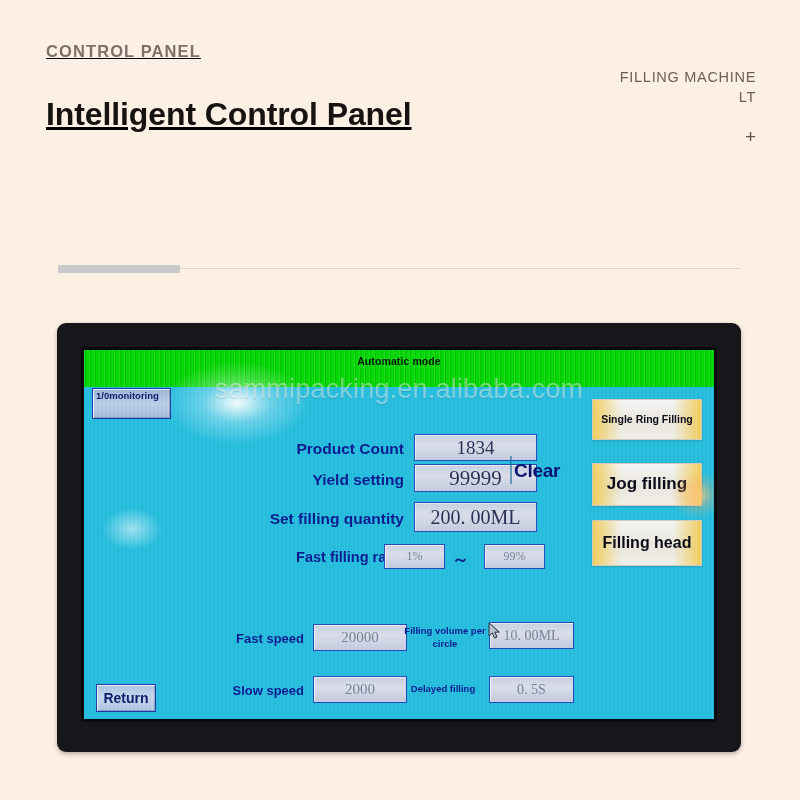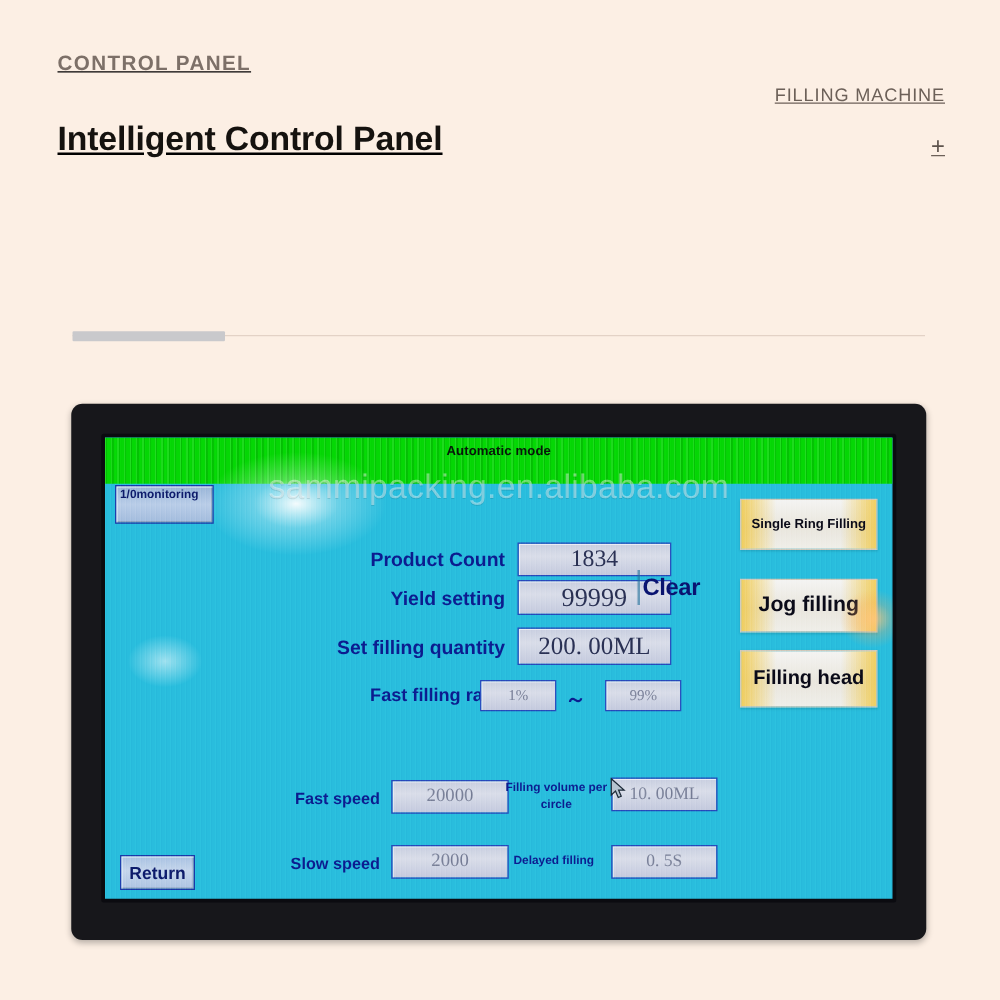--- a/index.html
+++ b/index.html
@@ -37,37 +37,36 @@
     margin-top: 26px;
     font-size: 39px;
     font-weight: 700;
     color: #111111;
     letter-spacing: -0.4px;
     line-height: 1;
   }
 
   .subhead {
     margin-top: 37px;
-    font-size: 27px;
+    font-size: 32px;
     font-weight: 700;
     color: #15120f;
     letter-spacing: -0.1px;
     line-height: 1;
   }
 
   .brand-block {
     position: absolute;
     right: 44px;
     top: 68px;
     text-align: right;
     color: #6c6058;
     font-size: 14.5px;
     letter-spacing: 0.7px;
     line-height: 1.35;
-    text-decoration: underline;
   }
   .brand-plus {
     margin-top: 17px;
     font-size: 19px;
     color: #5d534c;
     font-weight: 400;
     letter-spacing: 0;
   }
 
   .rule-wrap {
@@ -318,20 +317,21 @@
 </head>
 <body>
 
 <div class="poster-head">
   <div class="eyebrow">CONTROL PANEL</div>
   <div class="subhead">Intelligent Control Panel</div>
 </div>
 
 <div class="brand-block">
   <div>FILLING MACHINE</div>
+  <div>LT</div>
   <div class="brand-plus">+</div>
 </div>
 
 <div class="rule-wrap">
   <div class="rule-thin"></div>
   <div class="rule-thick"></div>
 </div>
 
 <div class="device">
   <div class="device-inner">

